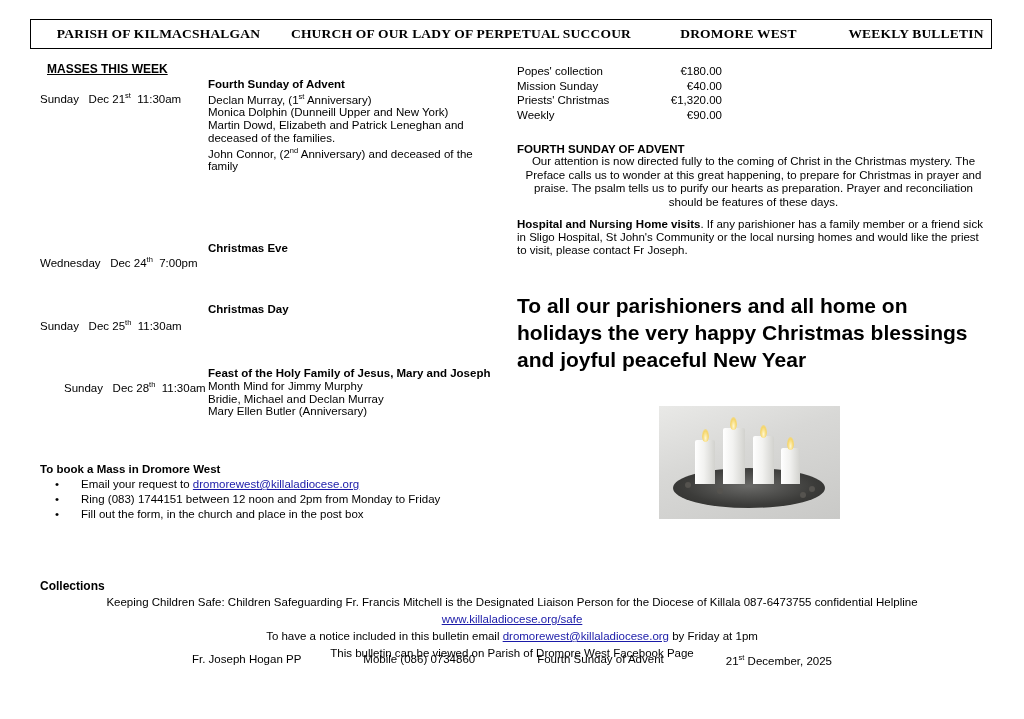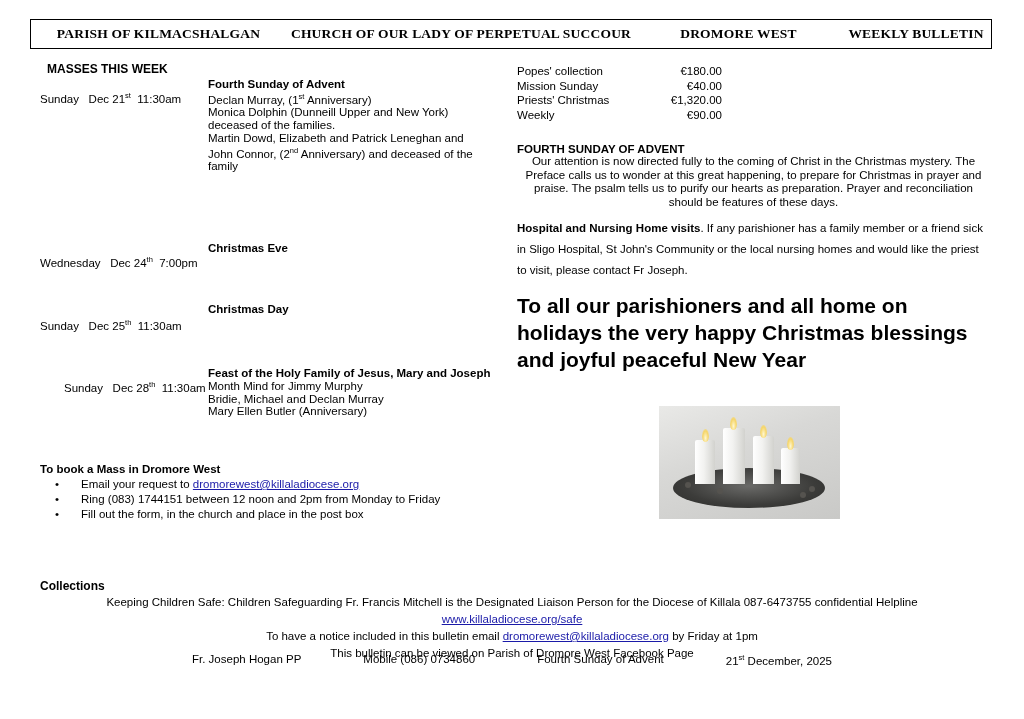--- a/index.html
+++ b/index.html
@@ -47,20 +47,21 @@
   .hc3 { width: 205px; }
   .hc4 { width: 150px; }
 
   
   .masses-title {
     position: absolute;
     left: 47px;
     top: 62px;
     font-size: 12px;
     font-weight: bold;
+    text-decoration: underline;
   }
 
   .mass-date {
     position: absolute;
     font-size: 11.5px;
     white-space: nowrap;
   }
   .mass-date sup { font-size: 7.5px; vertical-align: super; }
 
   .mass-block {
@@ -109,21 +110,21 @@
     font-size: 11.5px;
     line-height: 13.6px;
     text-align: center;
   }
   .hosp-para {
     position: absolute;
     left: 517px;
     top: 218px;
     width: 473px;
     font-size: 11.5px;
-    line-height: 21px;
+    line-height: 13px;
   }
   .hosp-para b { font-weight: bold; }
 
   .blessing {
     position: absolute;
     left: 517px;
     top: 292px;
     width: 470px;
     font-size: 21px;
     font-weight: bold;
@@ -258,22 +259,22 @@
 
   <div class="mass-date" style="left:40px; top:91px;">
     <span>Sunday</span>&nbsp;&nbsp;
     <span>Dec 21</span><sup>st</sup>&nbsp;
     <span>11:30am</span>
   </div>
   <div class="mass-block" style="top:78px;">
     <div class="feast">Fourth Sunday of Advent</div>
     <div class="line">Declan Murray, (1<sup>st</sup> Anniversary)</div>
     <div class="line">Monica Dolphin (Dunneill Upper and New York)</div>
+    <div class="line">Martin Dowd, Elizabeth and Patrick Leneghan and</div>
     <div class="line">deceased of the families.</div>
-    <div class="line">Martin Dowd, Elizabeth and Patrick Leneghan and</div>
     <div class="line">John Connor, (2<sup>nd</sup> Anniversary) and deceased of the</div>
     <div class="line">family</div>
   </div>
 
   <div class="mass-date" style="left:40px; top:255px;">
     <span>Wednesday</span>&nbsp;&nbsp;
     <span>Dec 24</span><sup>th</sup>&nbsp;
     <span>7:00pm</span>
   </div>
   <div class="mass-block" style="top:242px;">

